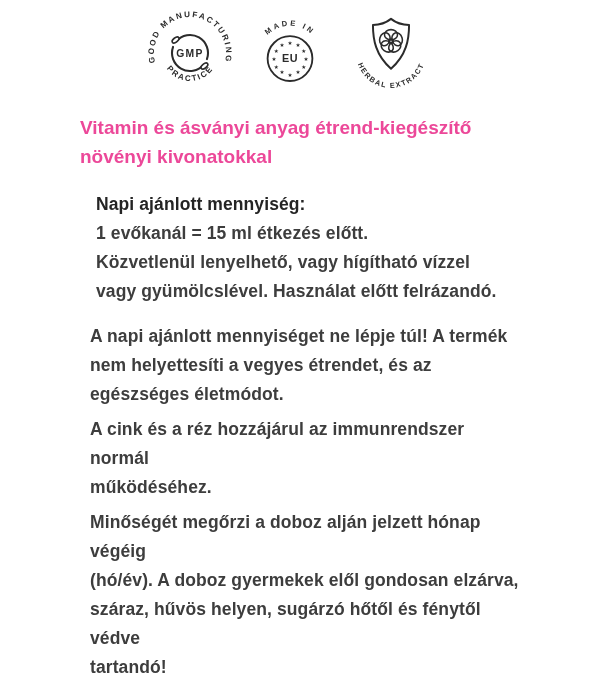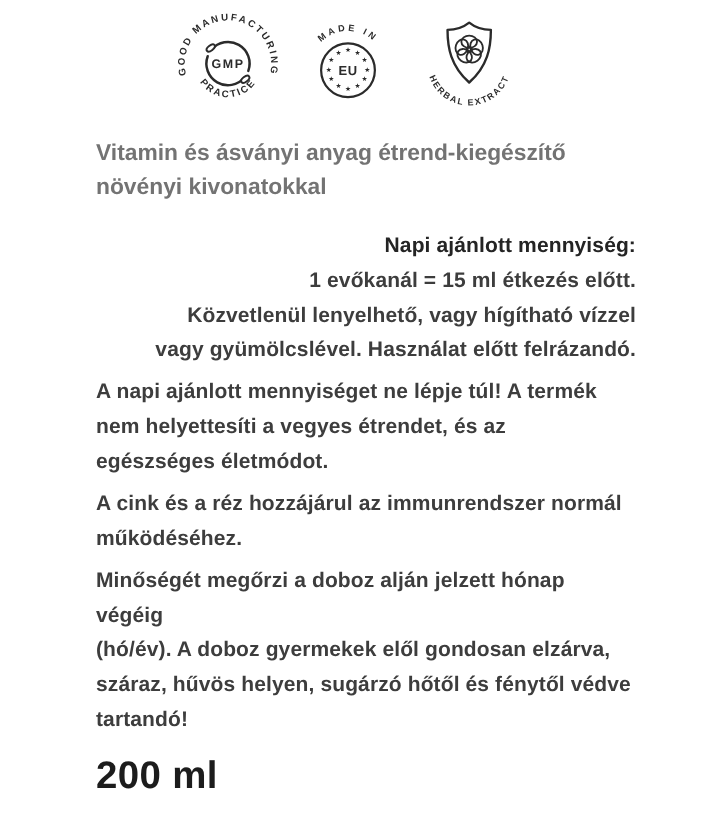--- a/index.html
+++ b/index.html
@@ -24,24 +24,24 @@
   .eu-star{font-size:7px;fill:#2b2b2b;text-anchor:middle;}
   .herbal-arc{font-size:8.5px;letter-spacing:1.7px;}
   .stroke-shape{fill:none;stroke:#2b2b2b;stroke-width:2.3;stroke-linecap:round;stroke-linejoin:round;}
   .stroke-thin{fill:none;stroke:#2b2b2b;stroke-width:1.8;stroke-linecap:round;stroke-linejoin:round;}
   .leaf{fill:#ffffff;stroke:#2b2b2b;stroke-width:1.8;}
   
   .content{position:absolute;left:80px;top:113px;width:450px;color:#3d3d3d;
     font-size:17.5px;line-height:29px;letter-spacing:.1px;}
   .pre{white-space:pre-line;font-weight:bold;}
   .m0{margin:0;}
-  .title{margin:0 0 19px;font-weight:700;font-size:19px;color:#737373;letter-spacing:0;}
+  .title{margin:0 0 19px;font-weight:700;font-size:19px;color:#ec4899;letter-spacing:0;}
   .bold{font-weight:700;color:#242424;}
-  .para{margin:6px 0 0;}
-  .block{margin:0;text-align:right;}
+  .para{margin:6px 10px 0;}
+  .block{margin:16px;}
   .volume{margin:14px 0 0;font-weight:700;font-size:32px;line-height:36px;color:#1c1c1c;letter-spacing:.3px;}
 </style>
 </head>
 <body>
 
 <div class="canvas">
 
   <div class="badges">
 
     <svg class="badge badge-gmp" viewBox="0 0 100 100">

